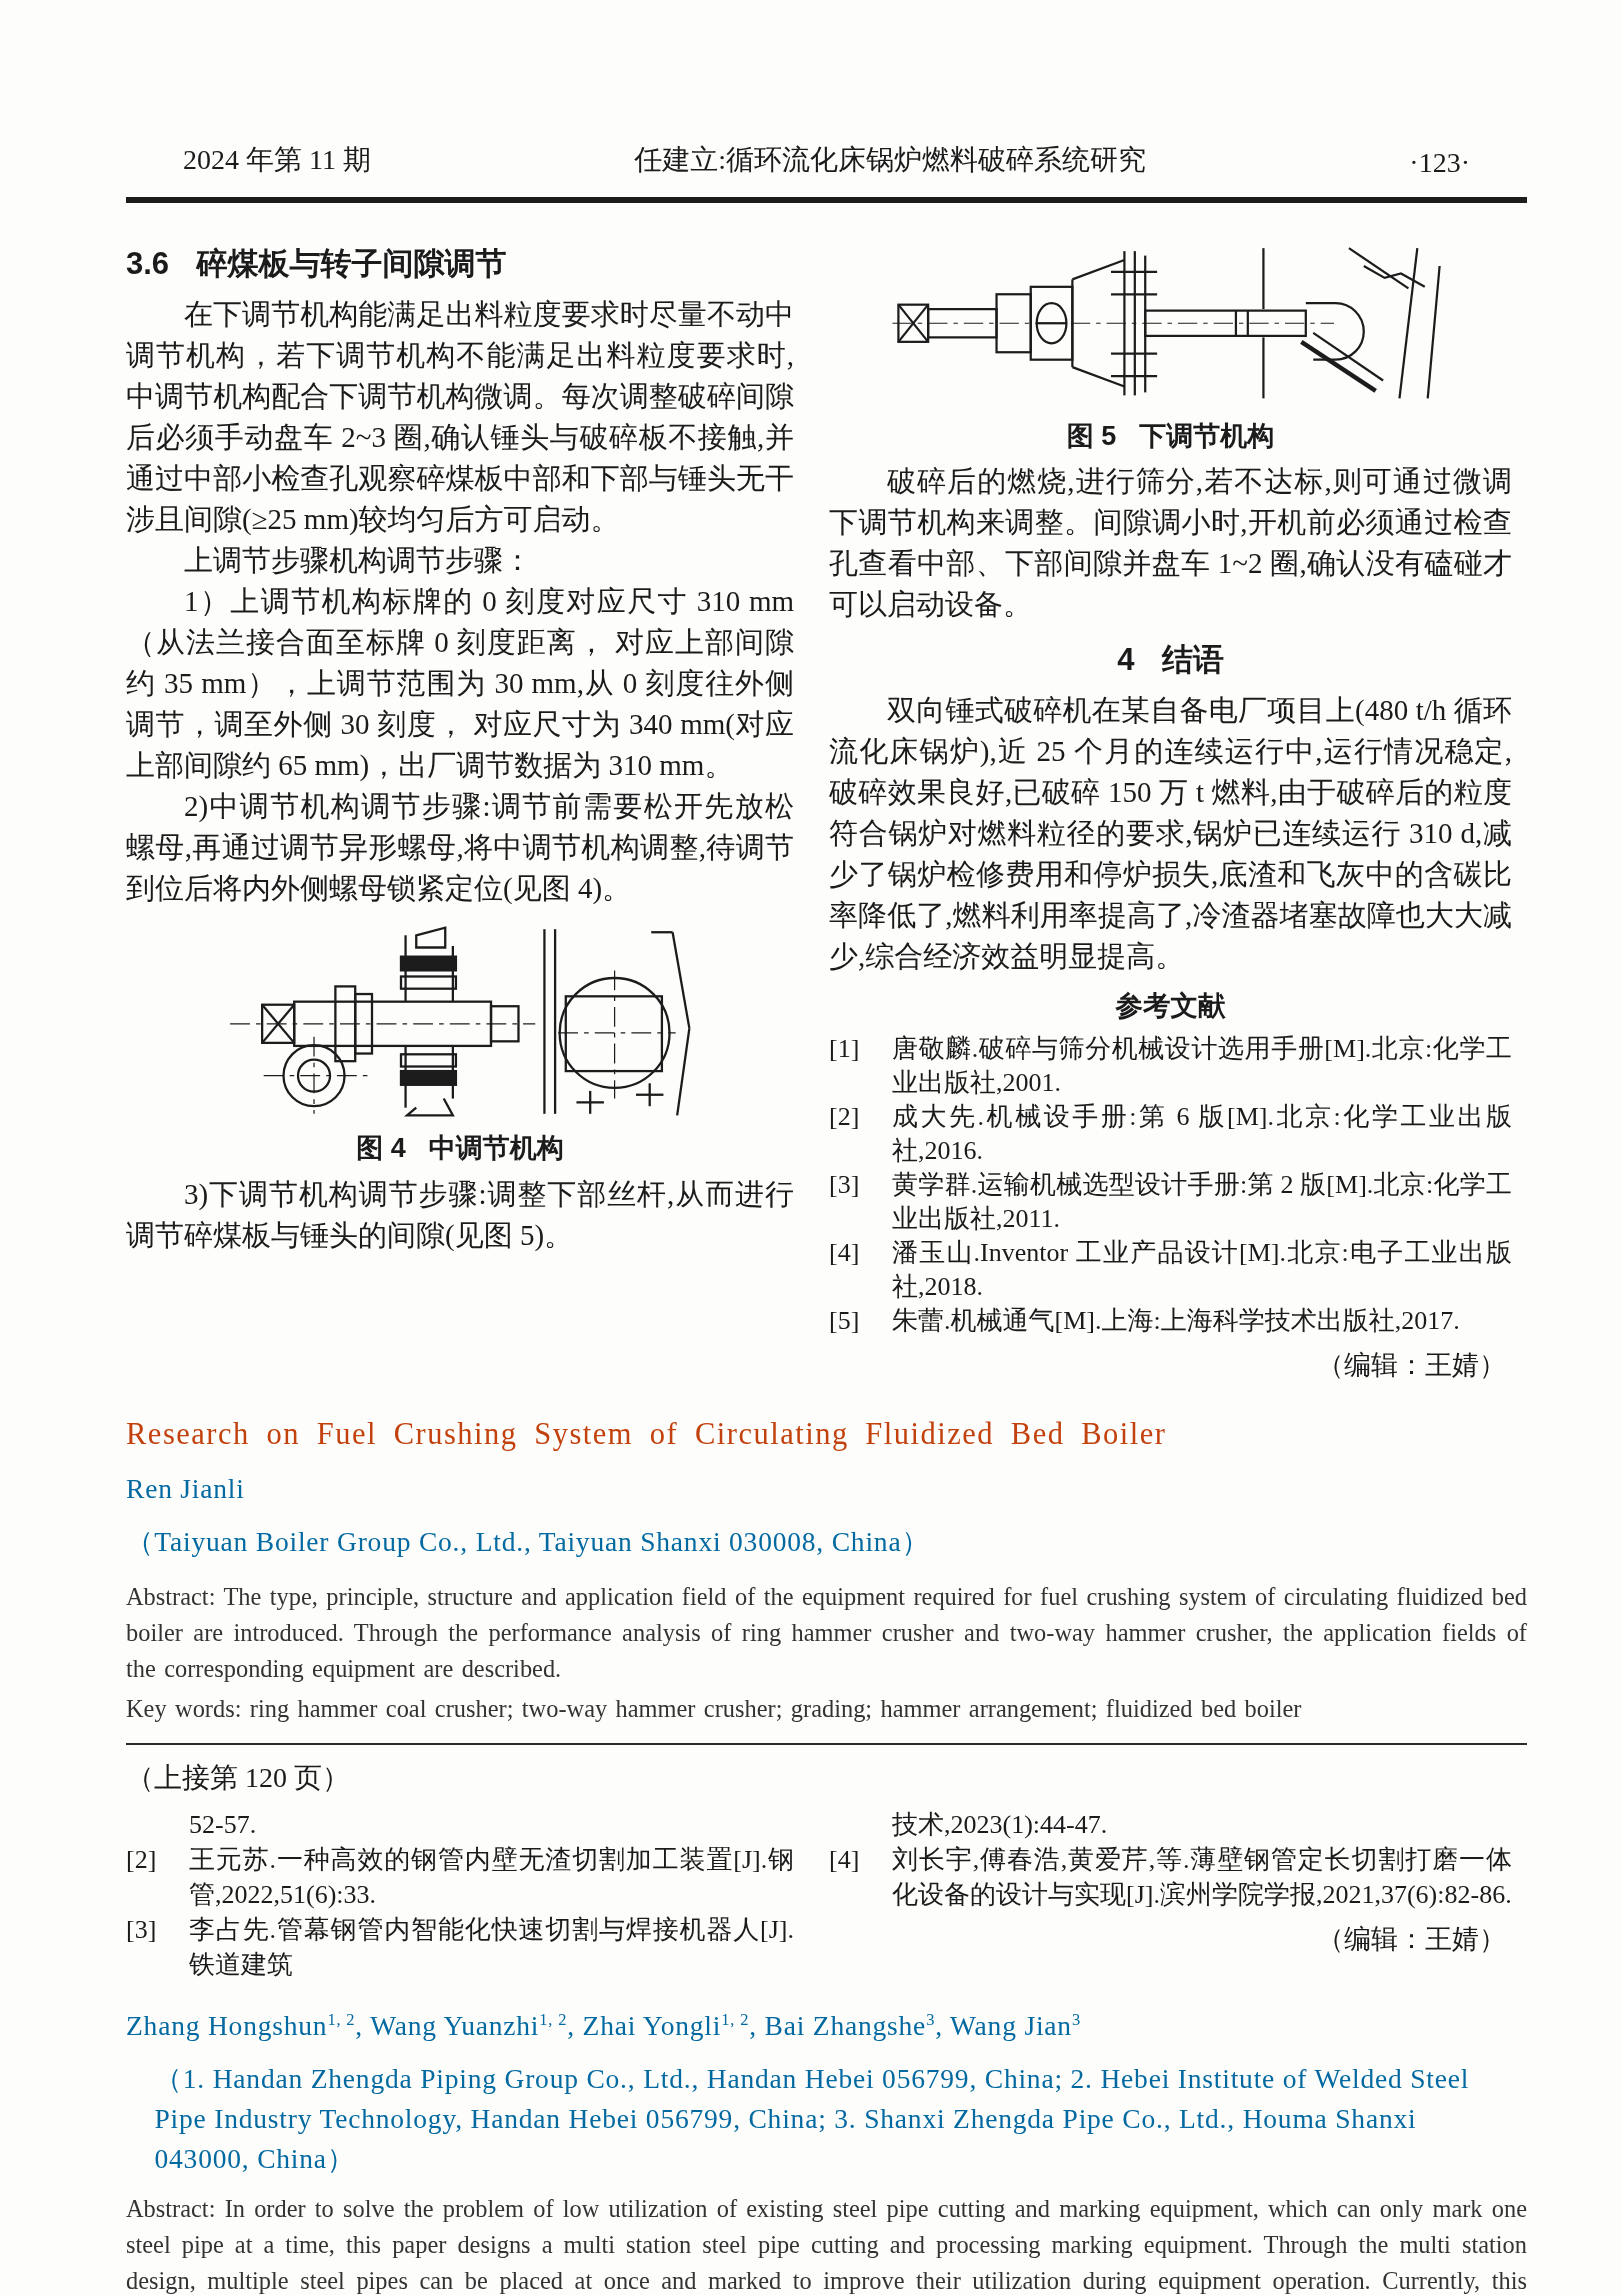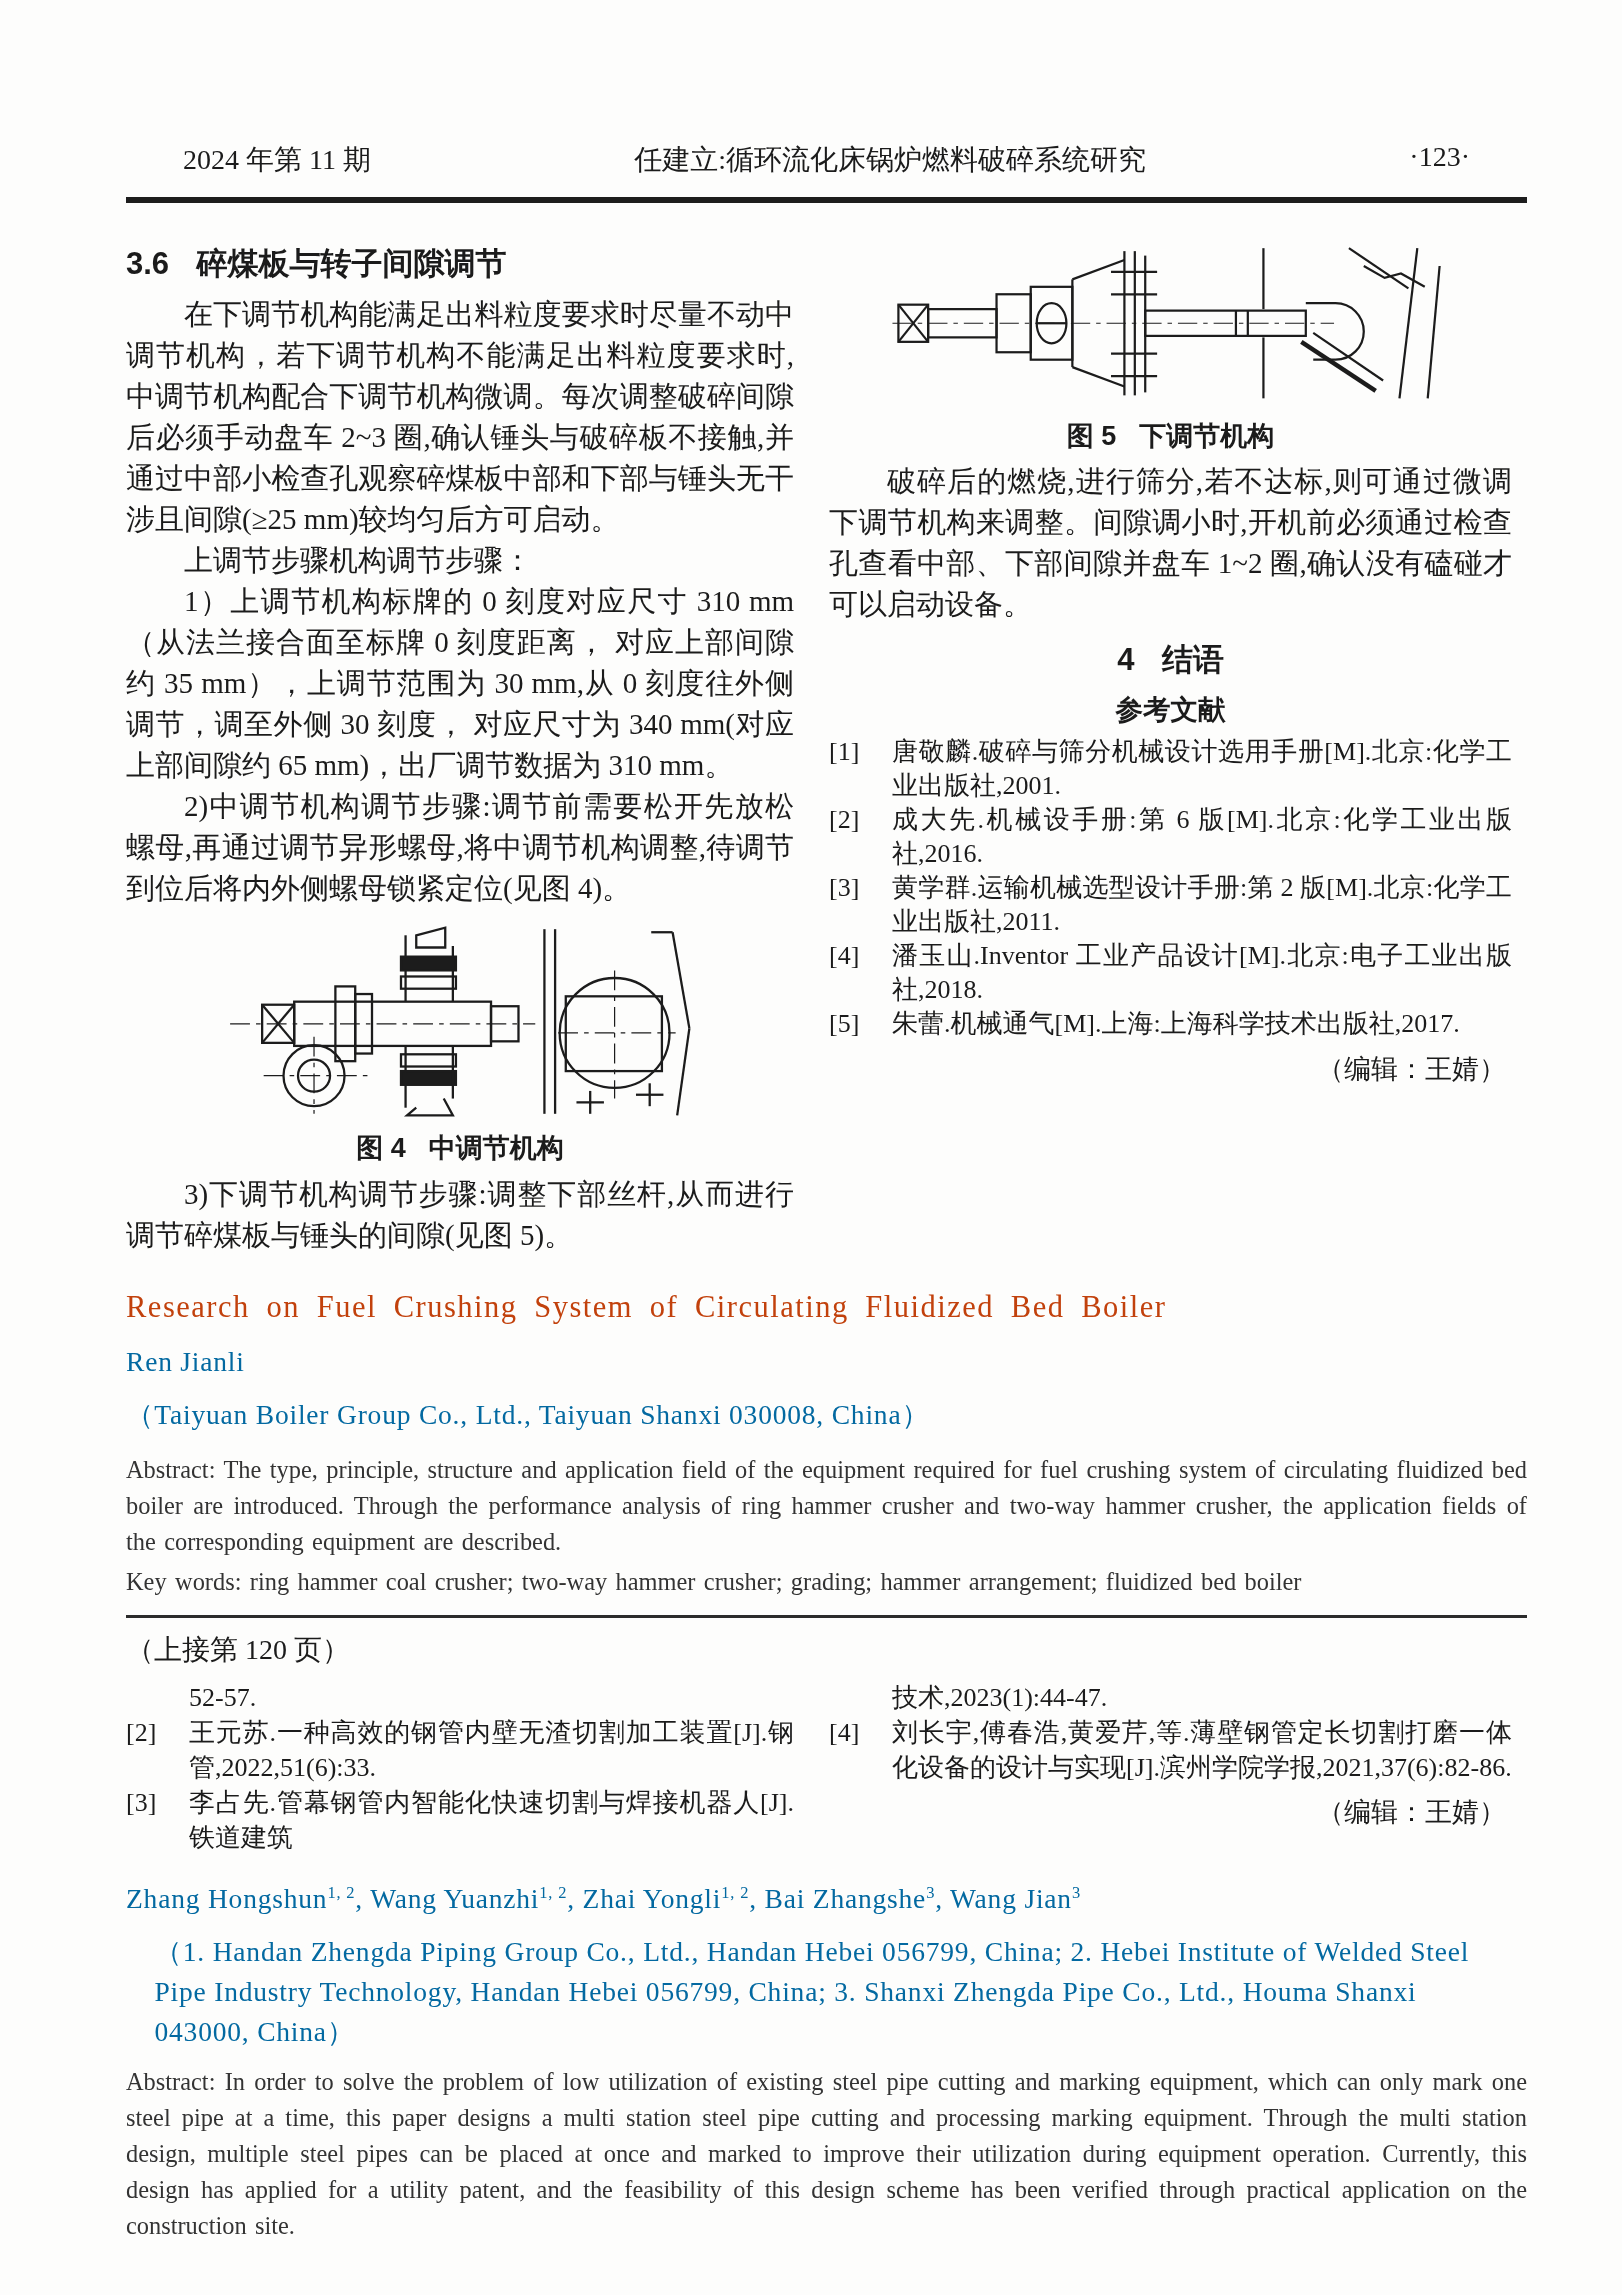--- a/index.html
+++ b/index.html
@@ -8,21 +8,21 @@
     width:1622px;
     min-height:2295px;
     box-sizing:border-box;
     background:#fdfdfc;
     color:#1b1b1b;
     padding:141px 95px 46px 126px;
     font-family:"Liberation Serif","DejaVu Serif",serif;
   }
   
   .hdr{
-    display:flex;align-items:flex-start;justify-content:space-between;
+    display:flex;align-items:flex-end;justify-content:space-between;
     font-size:28px;padding:0 57px 18.3px 57px;
   }
   .hdr .mid{flex:1;text-align:center;}
   .hdr-rule{height:5.3px;background:#1d1d1d;margin-bottom:40px;}
   
   .two-col{display:flex;gap:35px;}
   .col-l{width:668px;flex:none;}
   .col-r{width:683px;flex:none;}
   
   .zh{font-size:29px;line-height:41px;text-align:justify;text-indent:2em;margin:0;}
@@ -193,20 +193,21 @@
             <polyline points="640,28 668,44 690,38 722,56"></polyline>
             <line x1="712" y1="4" x2="688" y2="206"></line>
             <line x1="742" y1="28" x2="726" y2="206"></line>
           </g>
         </svg>
         <figcaption><span class="n">图 5</span><span>下调节机构</span></figcaption>
       </figure>
 
       <p class="zh">破碎后的燃烧,进行筛分,若不达标,则可通过微调下调节机构来调整。间隙调小时,开机前必须通过检查孔查看中部、下部间隙并盘车 1~2 圈,确认没有磕碰才可以启动设备。</p>
       <h2 class="sec-h mt"><span class="n">4</span><span>结语</span></h2>
+      <p class="zh">双向锤式破碎机在某自备电厂项目上(480 t/h 循环流化床锅炉),近 25 个月的连续运行中,运行情况稳定,破碎效果良好,已破碎 150 万 t 燃料,由于破碎后的粒度符合锅炉对燃料粒径的要求,锅炉已连续运行 310 d,减少了锅炉检修费用和停炉损失,底渣和飞灰中的含碳比率降低了,燃料利用率提高了,冷渣器堵塞故障也大大减少,综合经济效益明显提高。</p>
 
       <h3 class="refs-h">参考文献</h3>
       <div class="ref">
           <span class="rn">[1]</span>
           <span class="rt">唐敬麟.破碎与筛分机械设计选用手册[M].北京:化学工业出版社,2001.</span>
         </div>
       <div class="ref">
           <span class="rn">[2]</span>
           <span class="rt">成大先.机械设手册:第 6 版[M].北京:化学工业出版社,2016.</span>
         </div>

